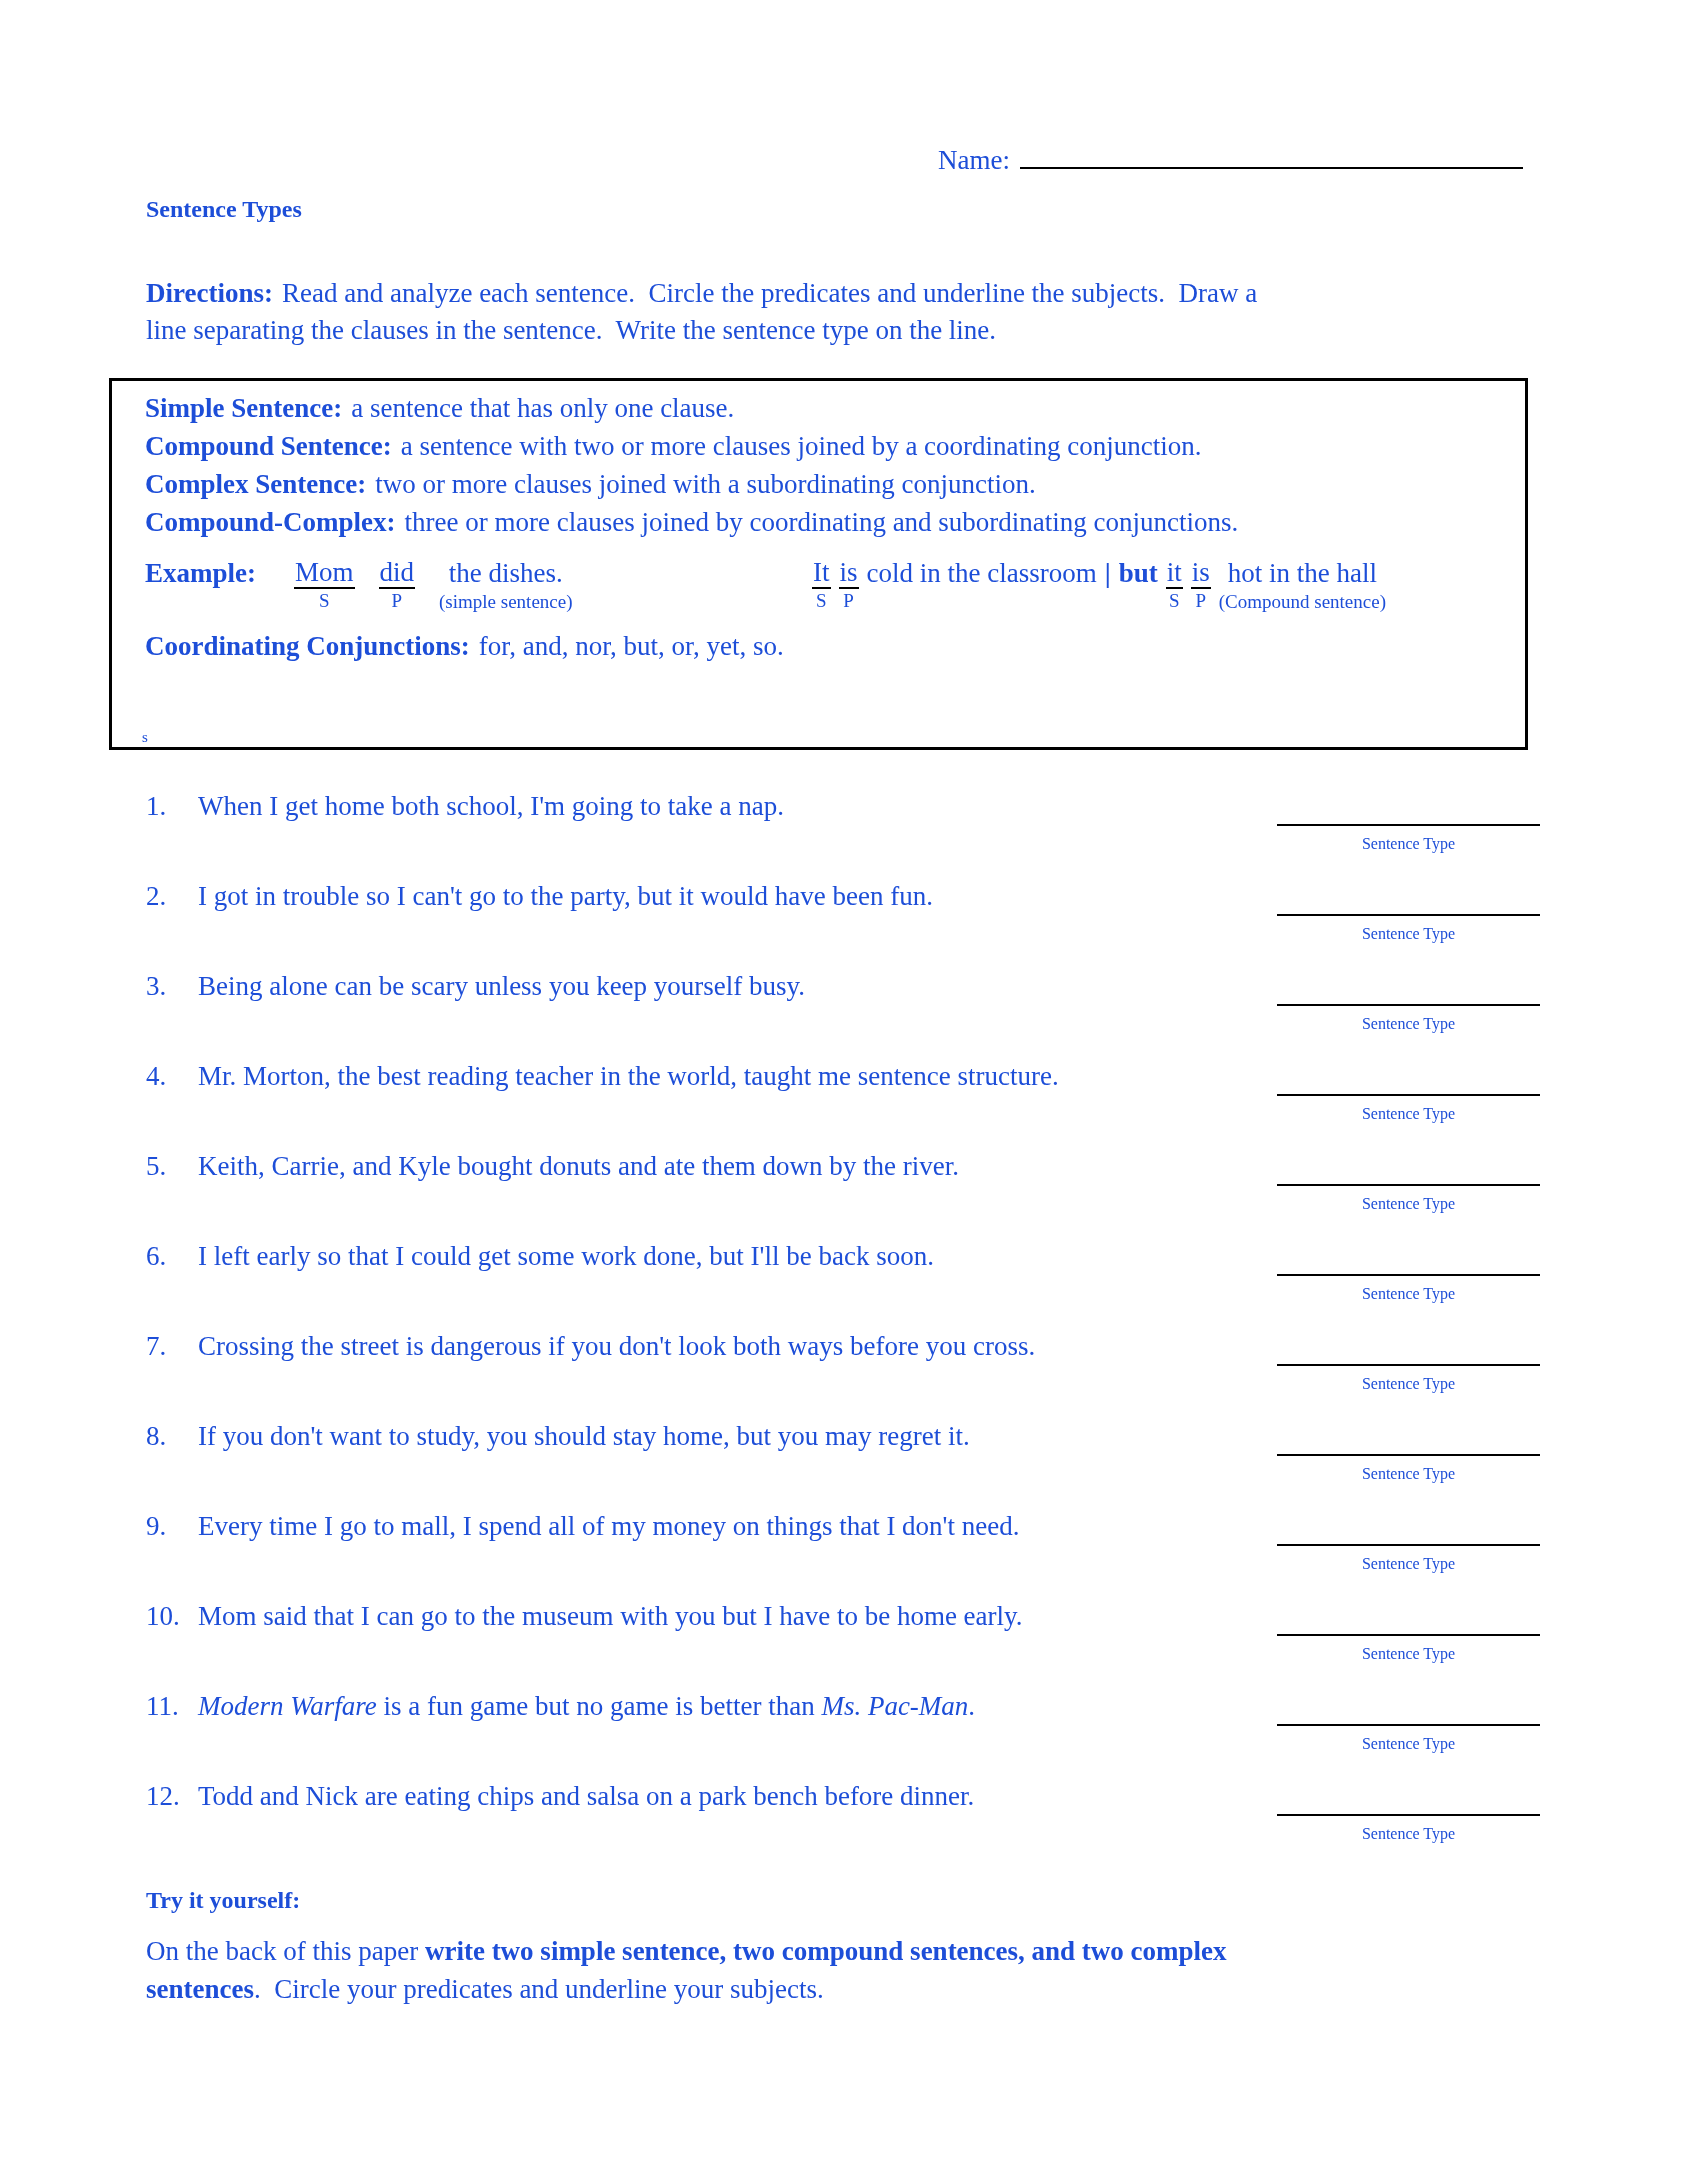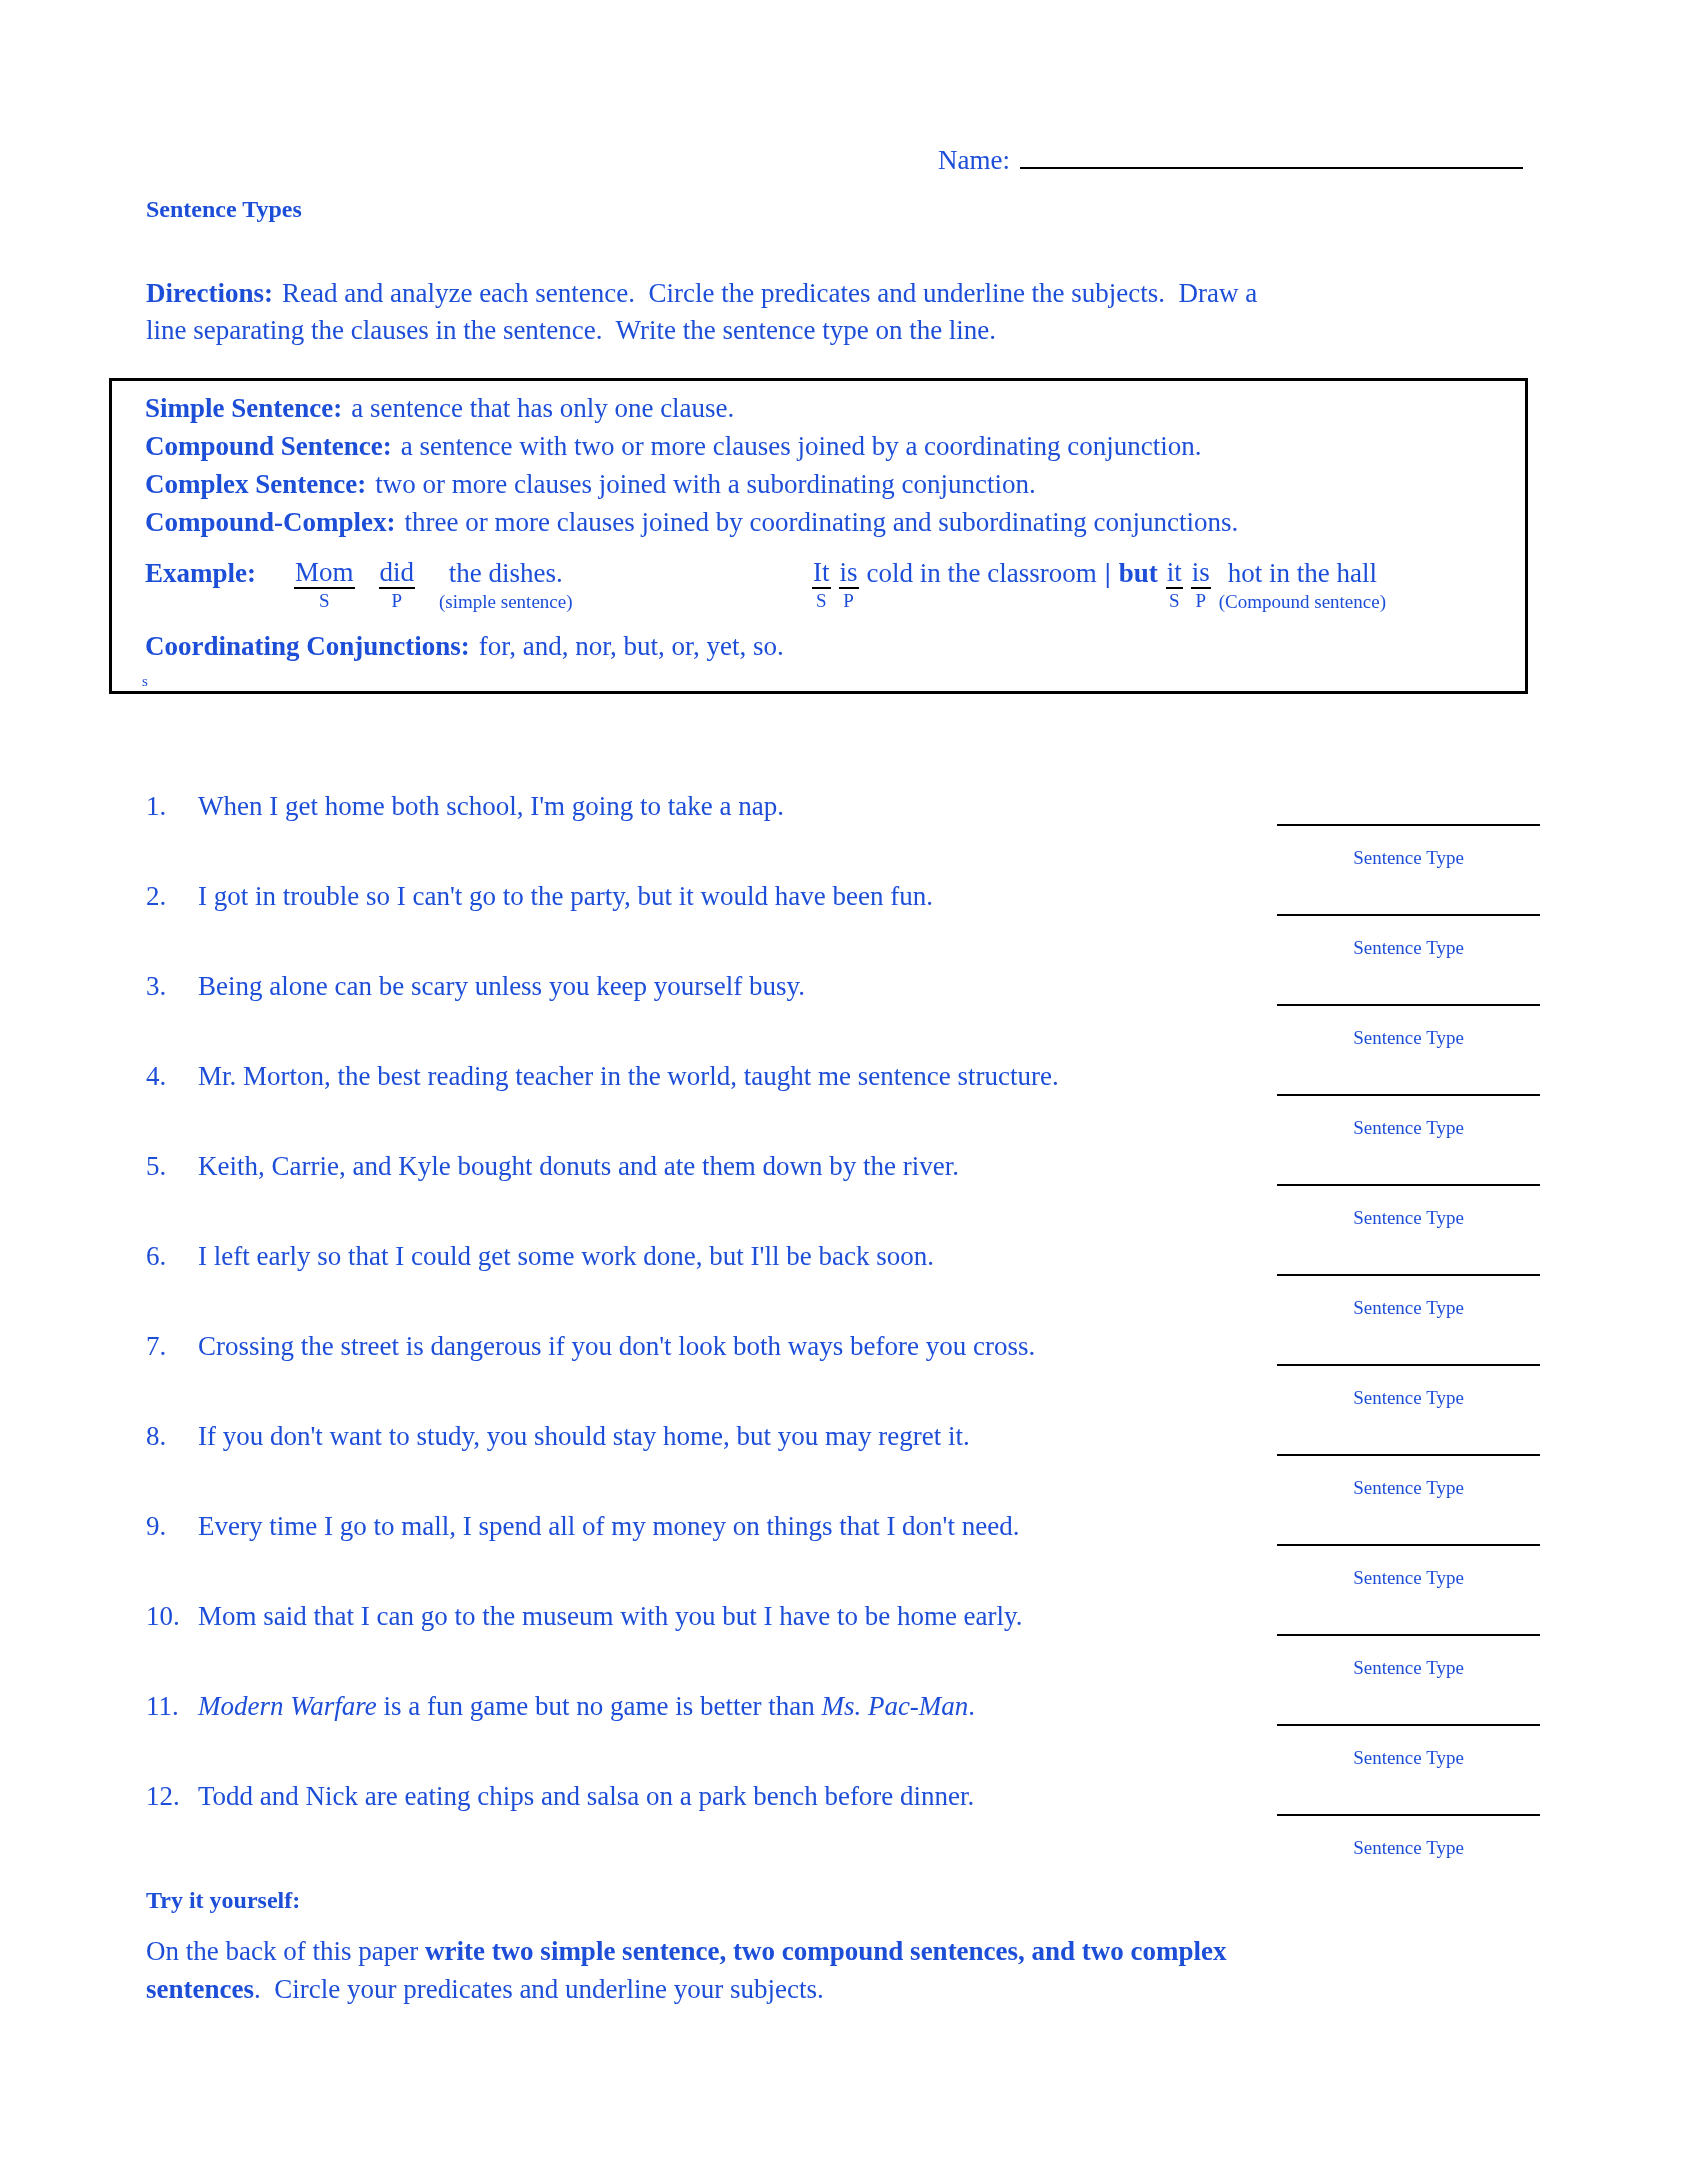--- a/index.html
+++ b/index.html
@@ -11,41 +11,41 @@
 
   .name-row{position:absolute;top:141px;left:938px;}
   .name-line{display:inline-block;width:503px;border-bottom:2px solid #000;height:26px;
              margin-left:10px;vertical-align:baseline;}
 
   .title{position:absolute;top:196px;left:146px;font-size:24px;font-weight:bold;}
 
   .directions{position:absolute;top:275px;left:146px;width:1396px;line-height:37px;}
   .directions .lbl{margin-right:9px;}
 
-  .defbox{position:absolute;top:378px;left:109px;width:1419px;height:316px;
+  .defbox{position:absolute;top:378px;left:109px;width:1419px;height:372px;
           border:3px solid #000;box-sizing:border-box;padding:8px 10px 0 33px;line-height:38px;}
   .defline .term{margin-right:9px;}
 
   .ex-row{position:relative;display:flex;align-items:flex-start;gap:24px;
           margin-top:16px;margin-bottom:14px;height:56px;line-height:33px;}
   .ex-label{margin-right:14px;}
   .ann{display:inline-flex;flex-direction:column;align-items:center;}
   .ann .w{line-height:30px;border-bottom:2px solid #000;padding:0 1px;}
   .pw{line-height:33px;}
   .mk{font-size:19px;line-height:20px;margin-top:2px;}
   .ex-right{position:absolute;left:667px;top:0;display:flex;align-items:flex-start;gap:8px;}
 
   .conj .lbl{margin-right:9px;}
   .stray{position:absolute;left:30px;bottom:2px;font-size:15px;line-height:15px;}
 
   .questions{position:absolute;top:790px;left:146px;width:1394px;}
   .q-row{position:relative;height:90px;line-height:33px;}
   .q-num{display:inline-block;min-width:42px;margin-right:10px;}
   .ans{position:absolute;right:0;top:34px;width:263px;border-top:2px solid #000;}
-  .ans .albl{text-align:center;font-size:19px;line-height:20px;padding-top:22px;}
+  .ans .albl{text-align:center;font-size:16px;line-height:20px;padding-top:8px;}
 
   .footer{position:absolute;top:1887px;left:146px;width:1396px;}
   .f-title{font-size:24px;font-weight:bold;}
   .f-para{margin-top:18px;line-height:38px;}
 </style>
 </head>
 <body>
 
 <div class="page">
 

